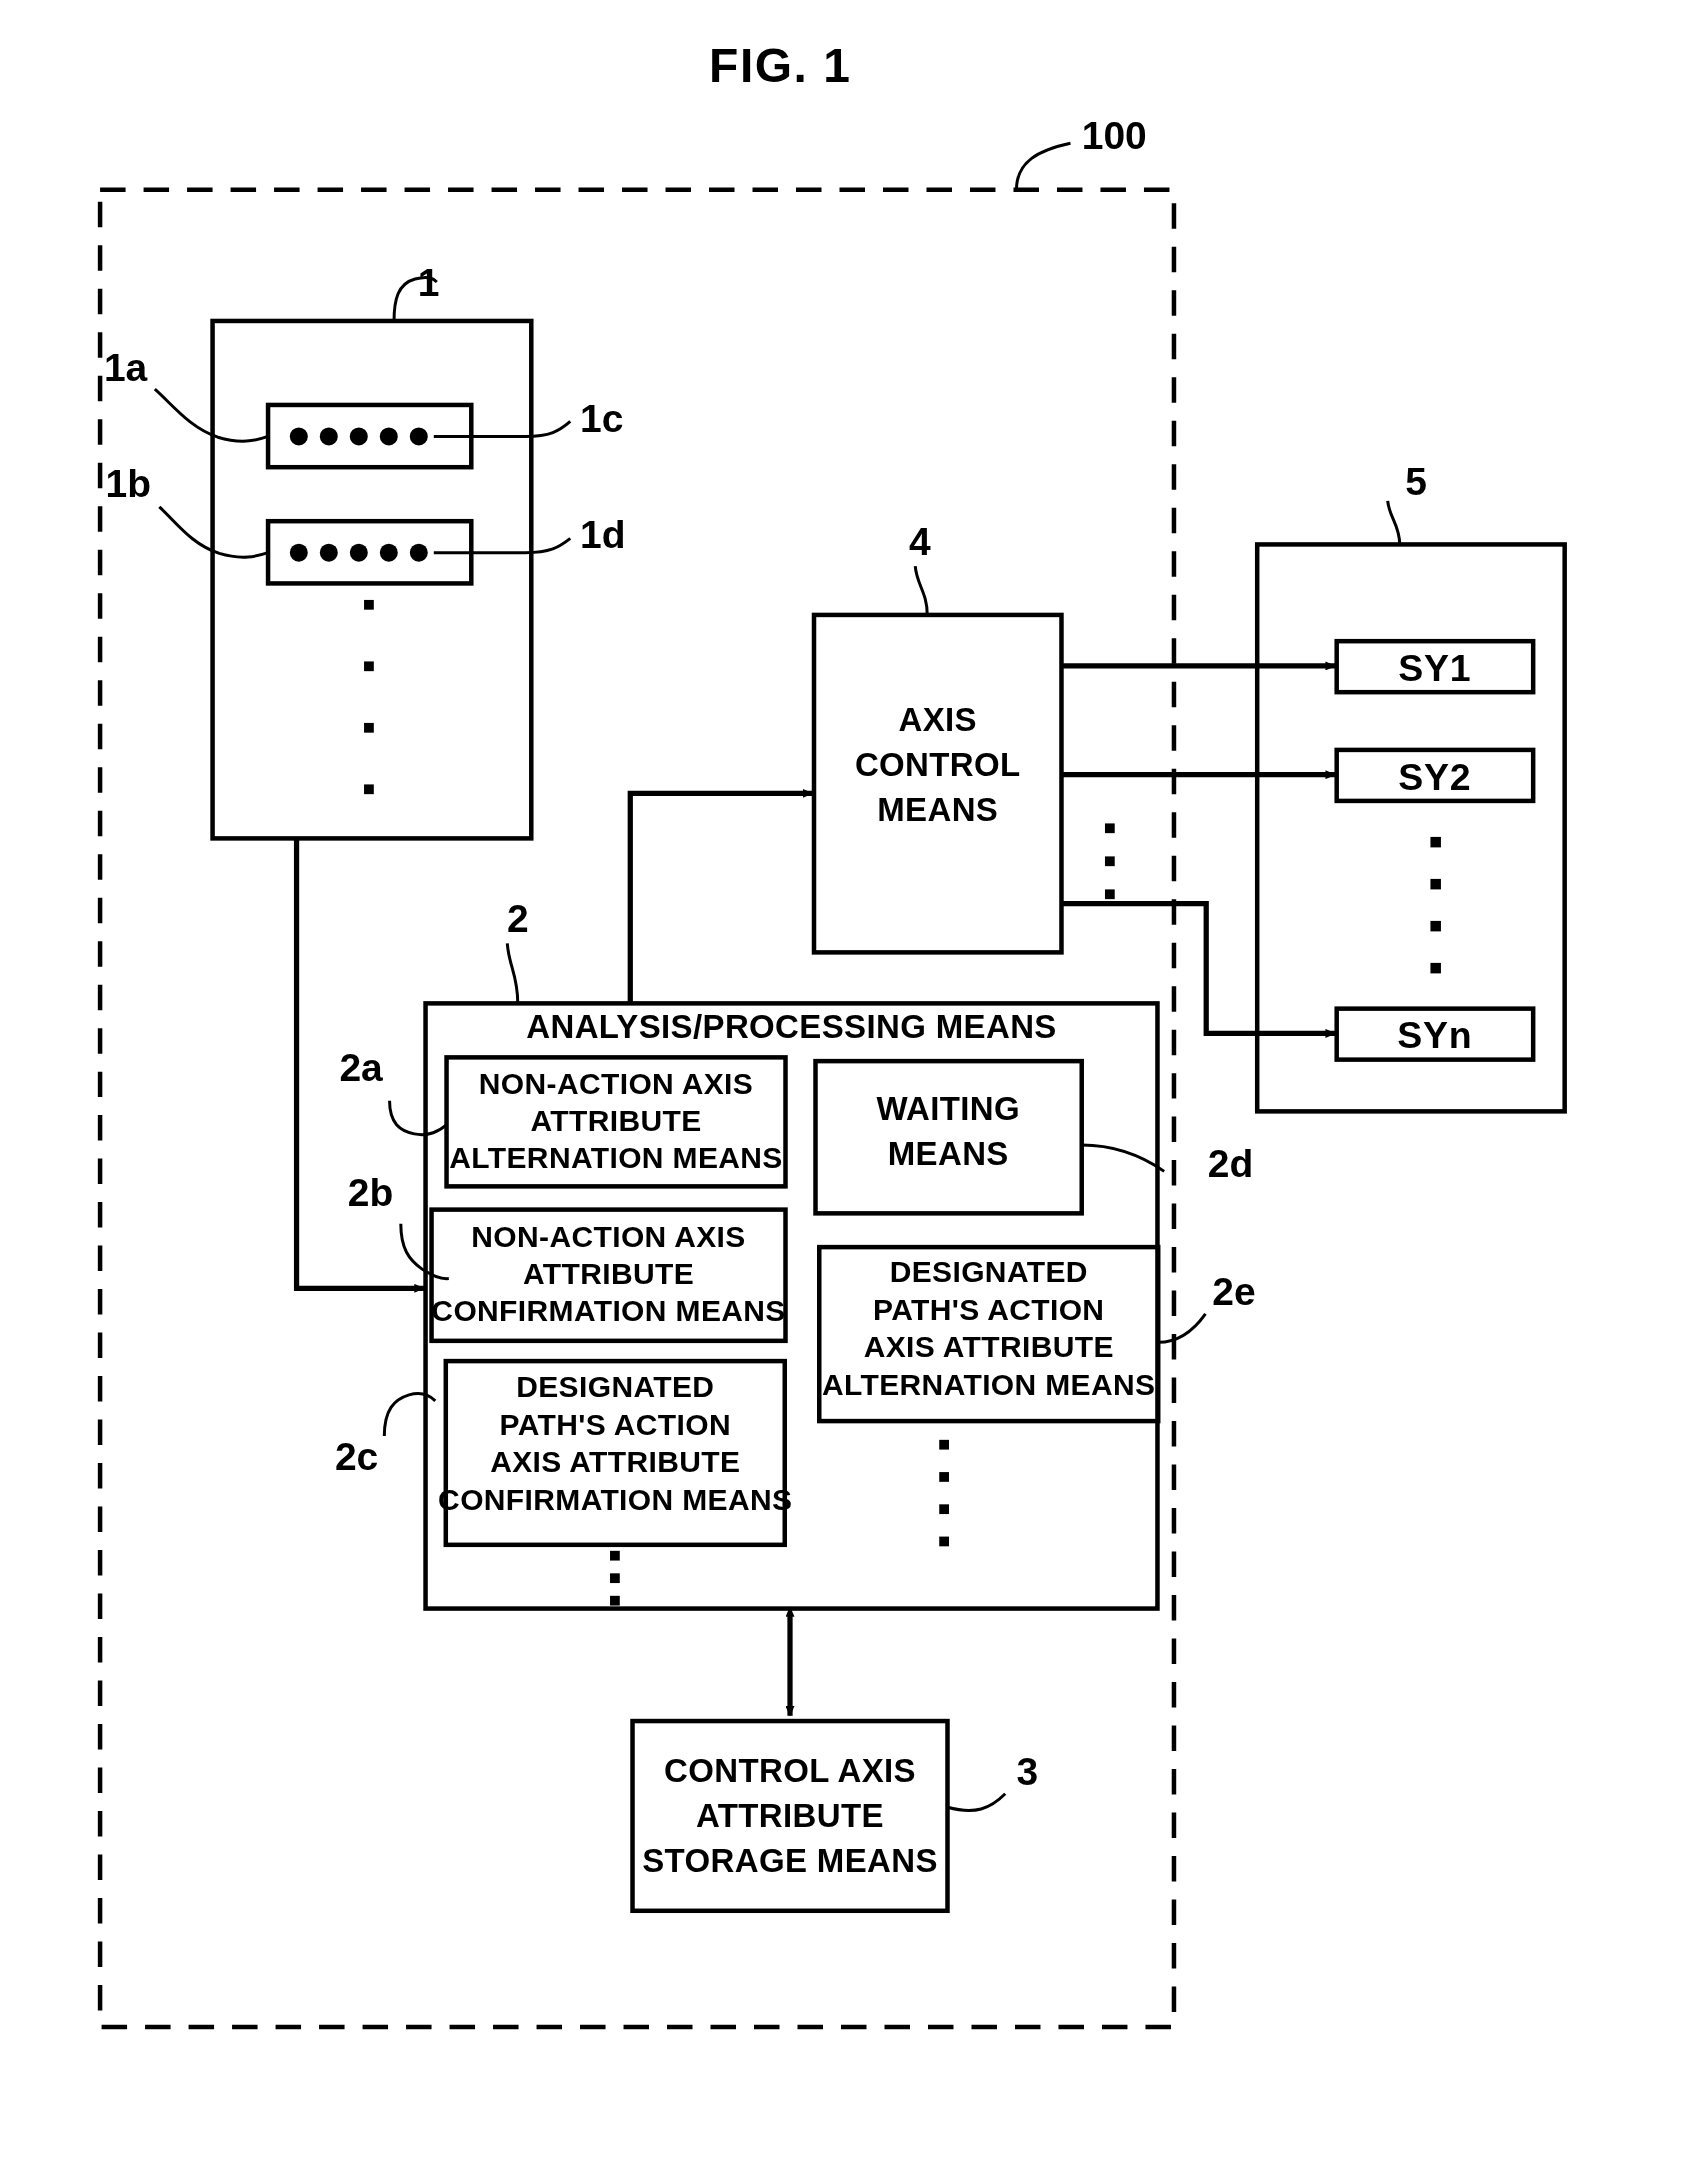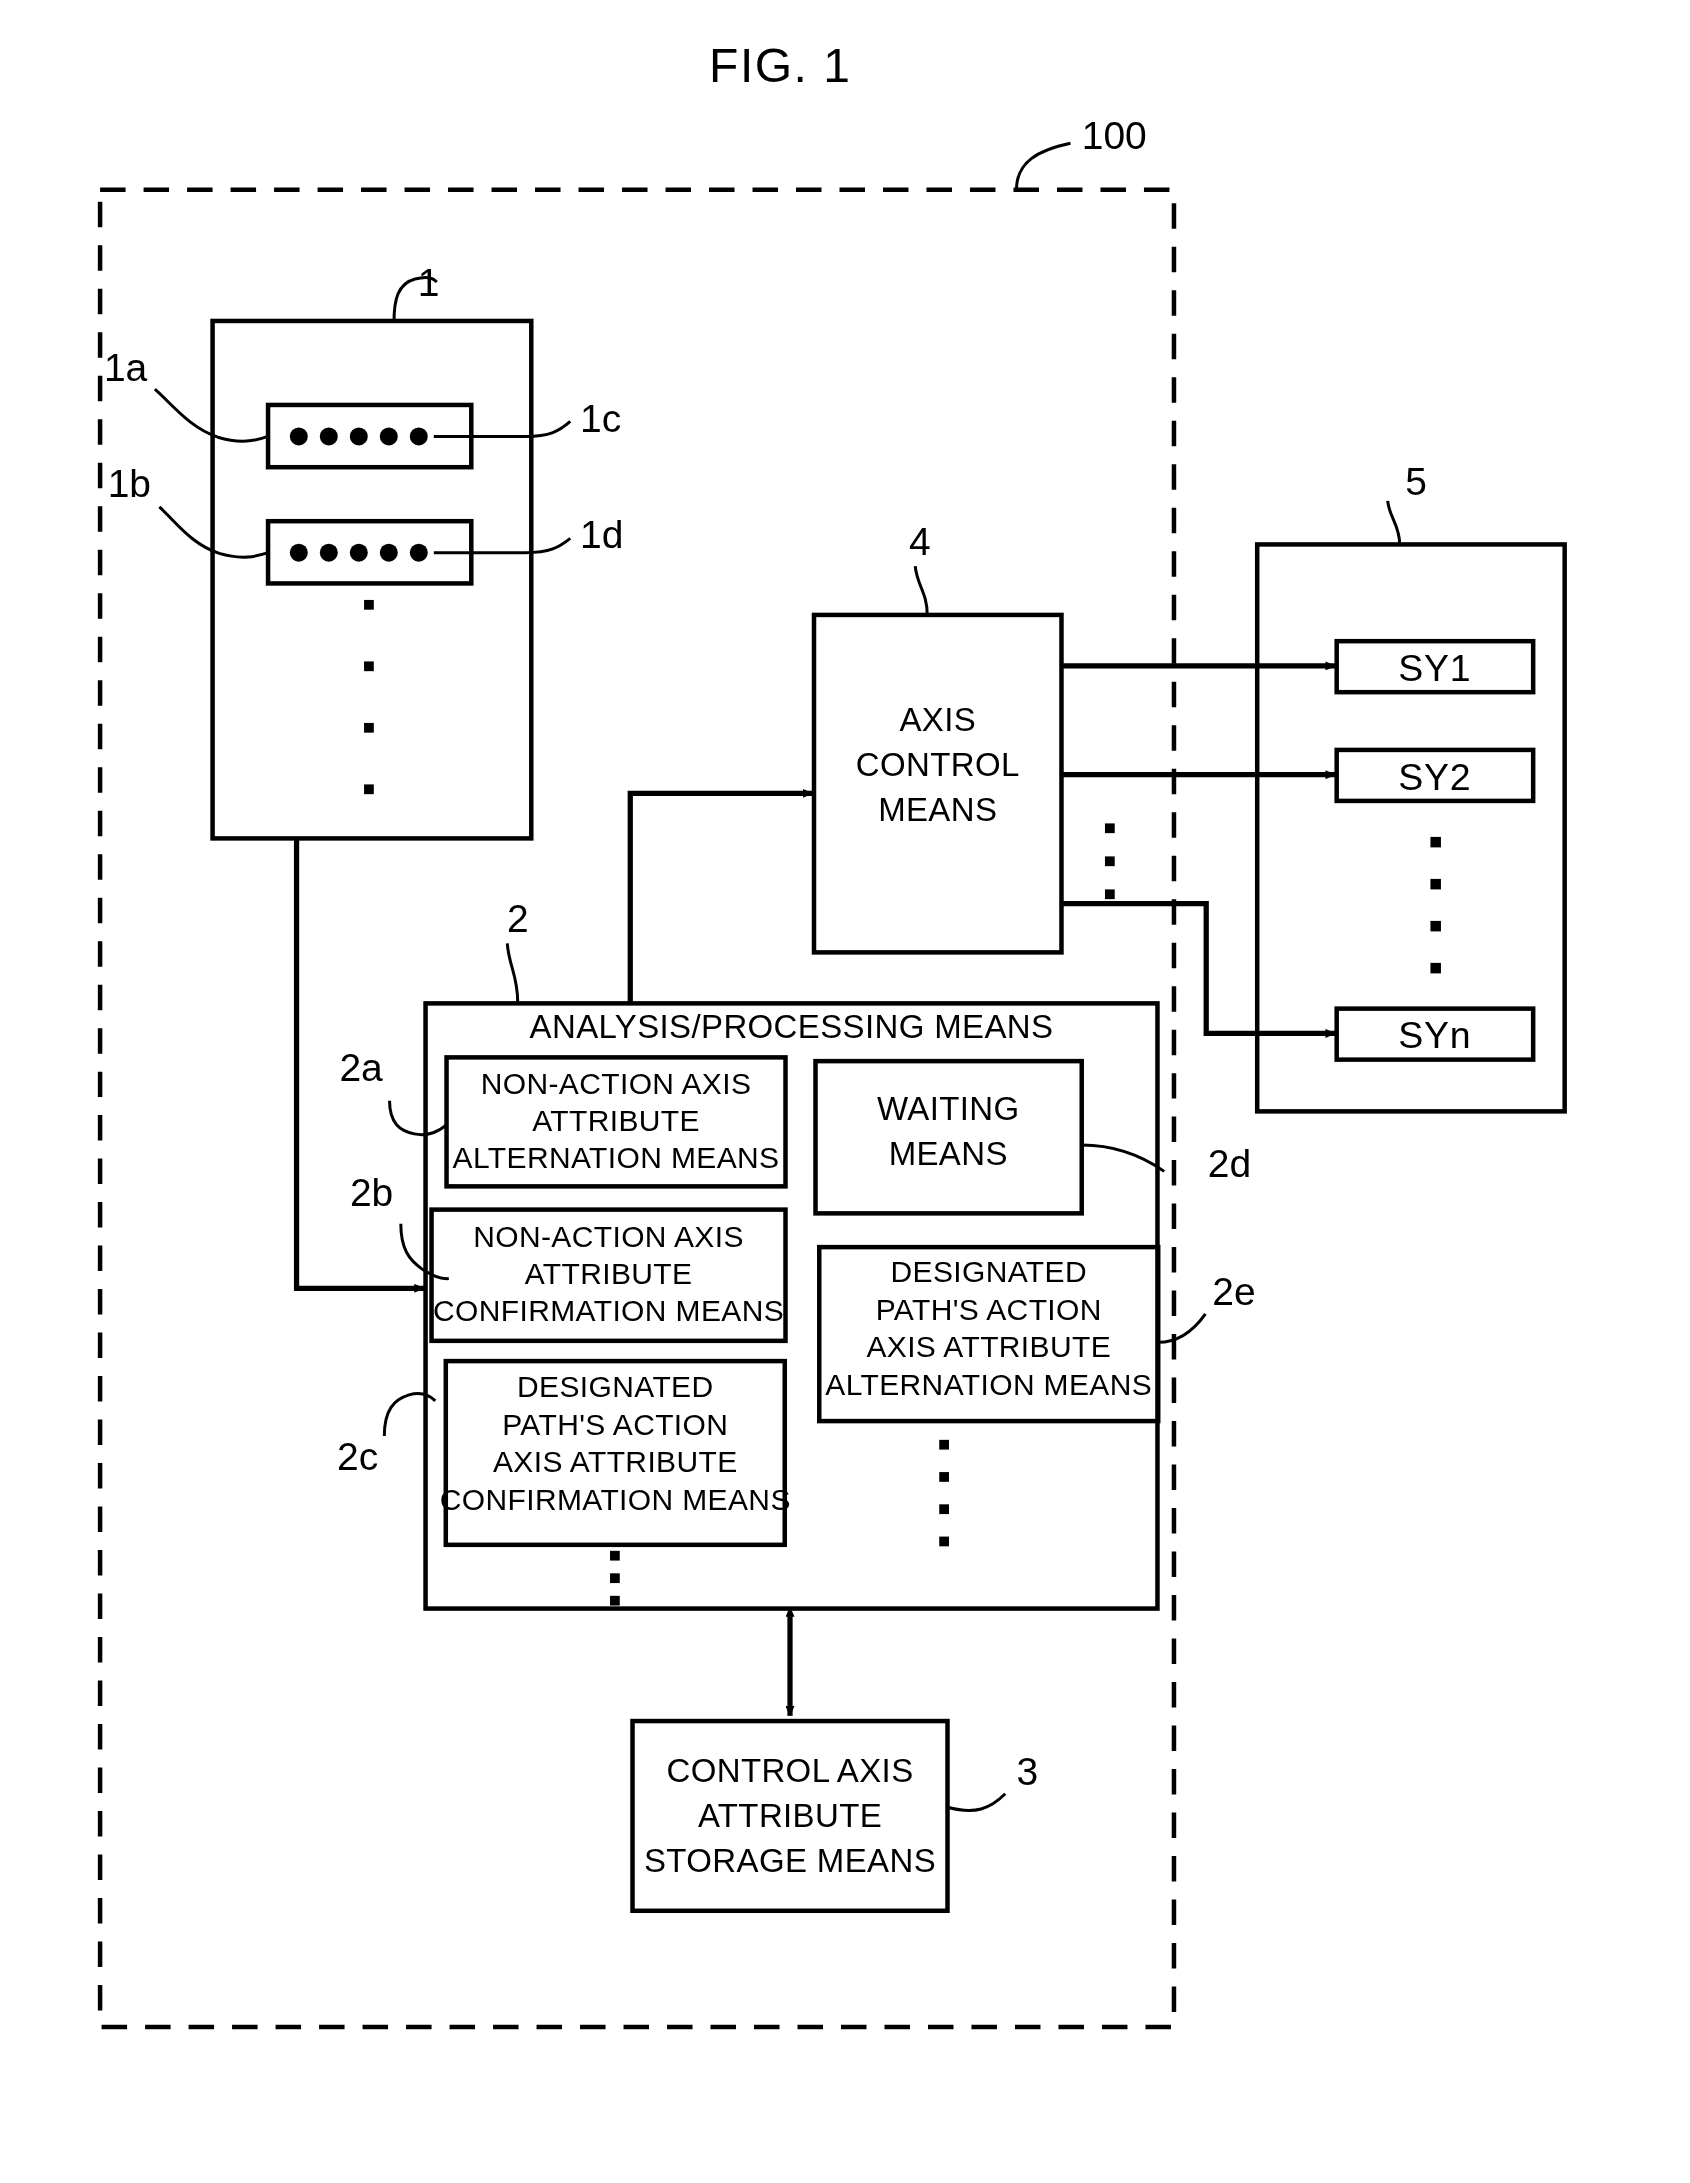--- a/index.html
+++ b/index.html
@@ -14,20 +14,21 @@
     color: #000000;
     position: relative;
     overflow: hidden;
   }
   #figure-root {
     position: absolute;
     left: 0;
     top: 0;
     width: 1691px;
     height: 2183px;
+    font-weight: bold;
   }
   svg.diagram {
     display: block;
     width: 1691px;
     height: 2183px;
   }
   .fig-title {
     font-family: "Liberation Sans", sans-serif;
     font-size: 64px;
     letter-spacing: 2px;

